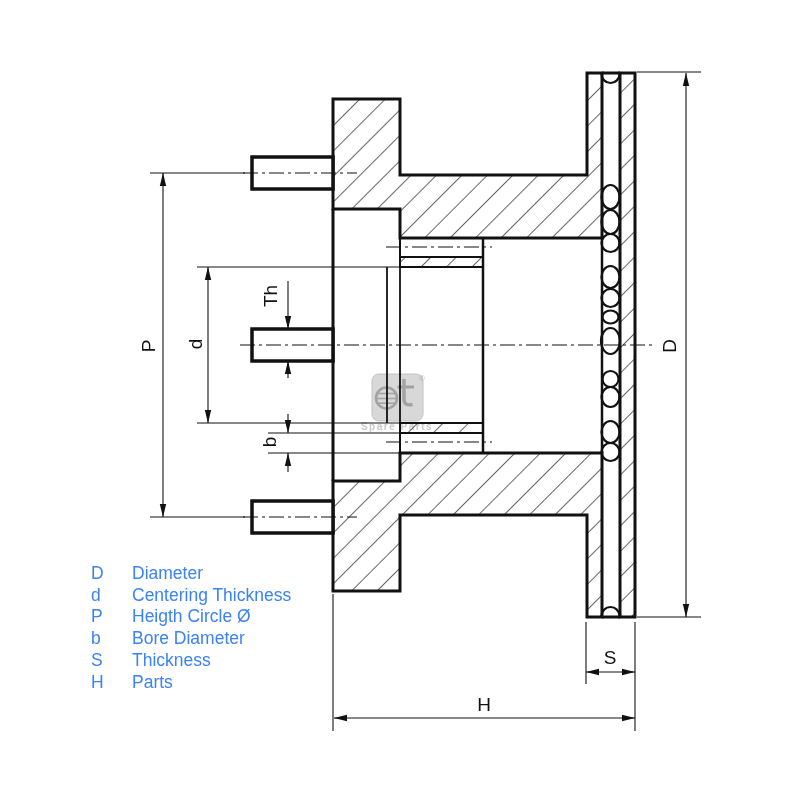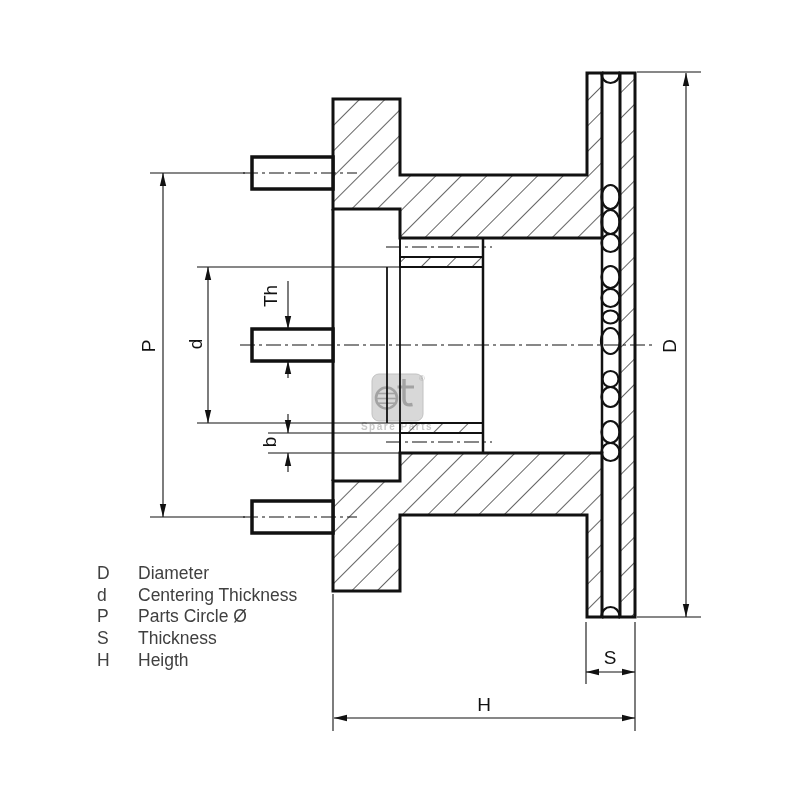--- a/index.html
+++ b/index.html
@@ -1,20 +1,20 @@
 <!DOCTYPE html>
 <html><head>
 <meta charset="utf-8">
 <style>
   html,body{margin:0;padding:0;background:#fff;}
   .page{position:relative;width:800px;height:800px;background:#ffffff;overflow:hidden;
         font-family:"Liberation Sans", sans-serif;color:#111;}
   svg{position:absolute;left:0;top:0;}
   .dim-text{font-family:"Liberation Sans", sans-serif;font-size:19px;fill:#111;}
-  .legend{position:absolute;left:97px;top:563px;font-size:17.5px;line-height:21.7px;color:#404040;}
+  .legend{position:absolute;left:91px;top:563px;font-size:17.5px;line-height:21.7px;color:#3b82f6;}
   .legend-row{white-space:nowrap;}
   .legend-key{display:inline-block;width:41px;}
   .wm-sub{font-family:"Liberation Sans", sans-serif;font-weight:bold;}
 </style>
 </head>
 <body>
 
 <div class="page">
 
 <svg width="800" height="800" viewBox="0 0 800 800">
@@ -162,23 +162,26 @@
 </svg>
 
 <div class="legend">
   <div class="legend-row">
     <span class="legend-key">D</span><span>Diameter</span>
   </div>
   <div class="legend-row">
     <span class="legend-key">d</span><span>Centering Thickness</span>
   </div>
   <div class="legend-row">
-    <span class="legend-key">P</span><span>Parts Circle Ø</span>
+    <span class="legend-key">P</span><span>Heigth Circle Ø</span>
+  </div>
+  <div class="legend-row">
+    <span class="legend-key">b</span><span>Bore Diameter</span>
   </div>
   <div class="legend-row">
     <span class="legend-key">S</span><span>Thickness</span>
   </div>
   <div class="legend-row">
-    <span class="legend-key">H</span><span>Heigth</span>
+    <span class="legend-key">H</span><span>Parts</span>
   </div>
 </div>
 
 </div>
 
 </body></html>

